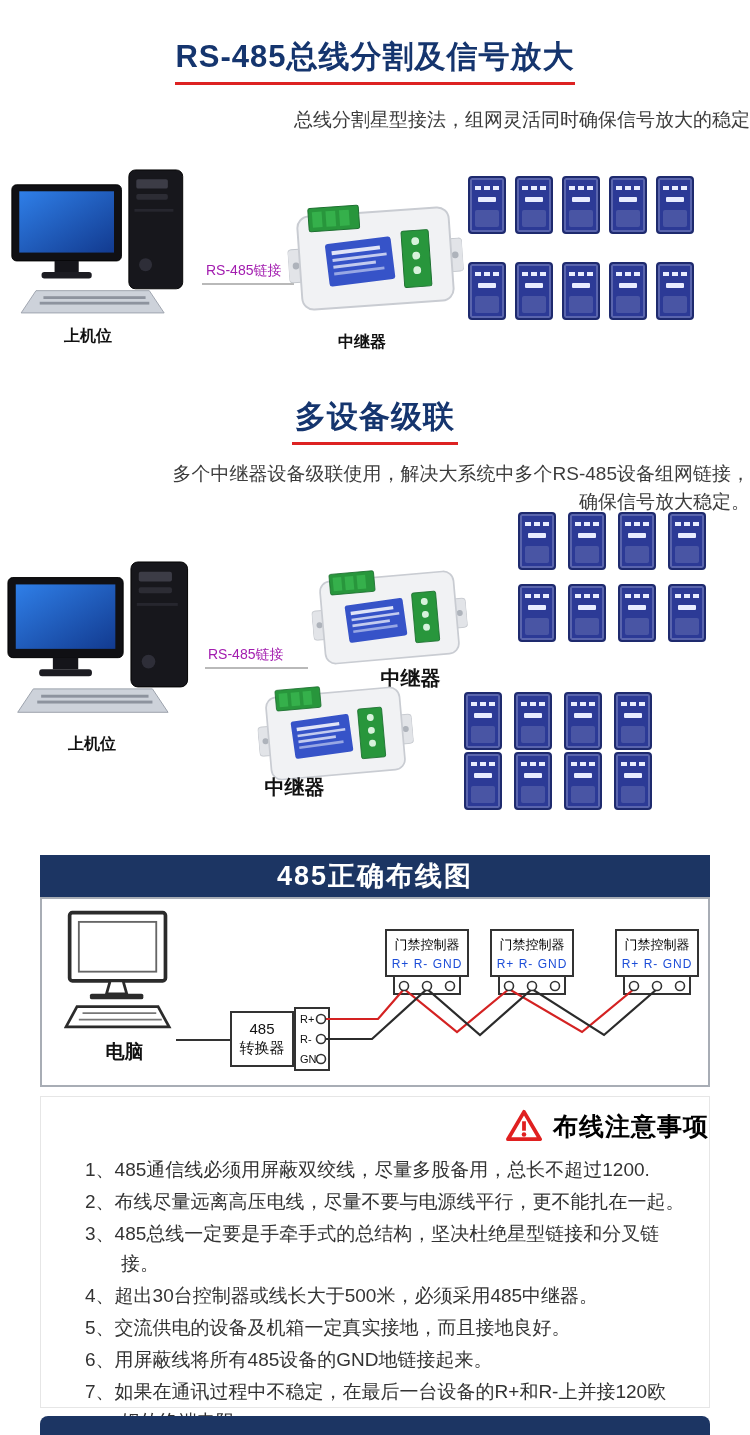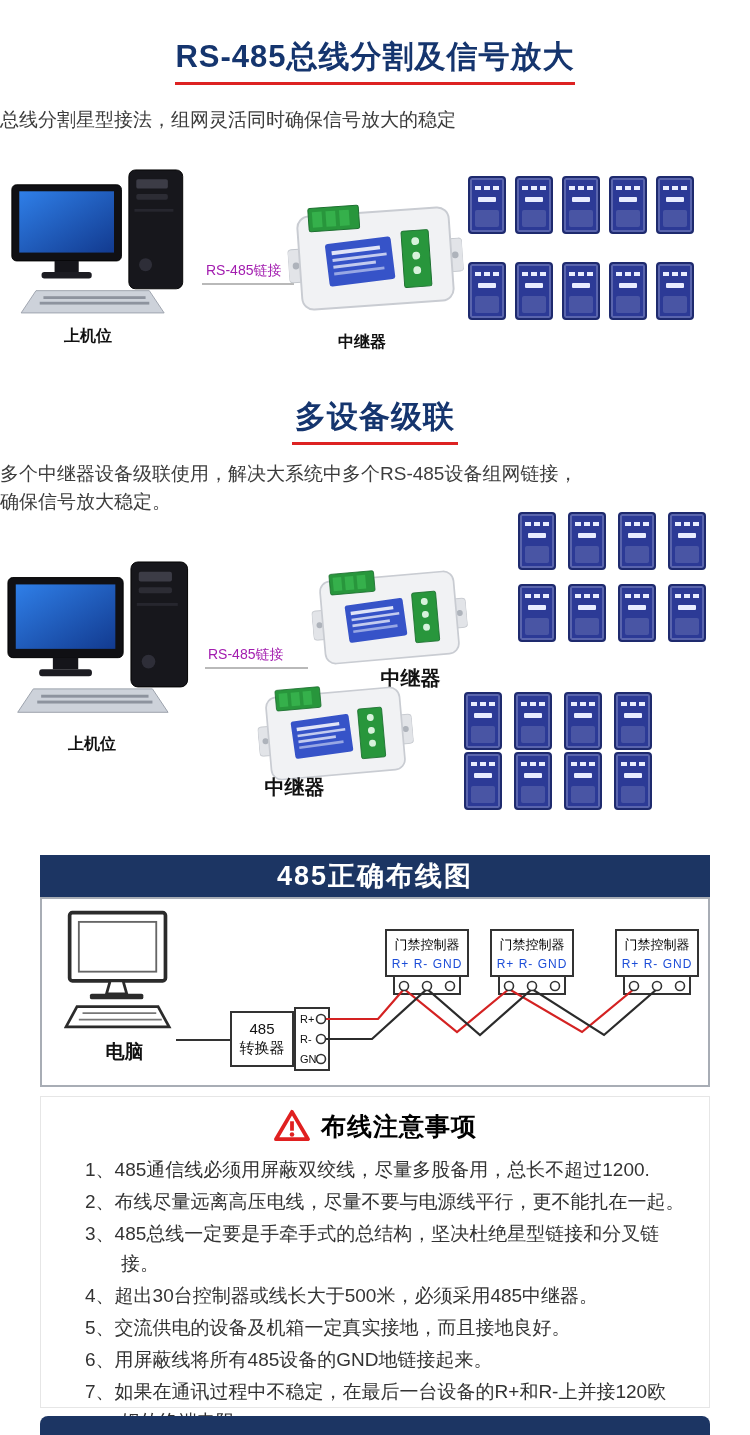--- a/index.html
+++ b/index.html
@@ -3,21 +3,21 @@
 <meta charset="utf-8">
 <style>
   * { margin:0; padding:0; box-sizing:border-box; }
   html,body { background:#fff; }
   body { font-family:"Liberation Sans","DejaVu Sans",sans-serif; }
   .page { position:relative; width:750px; height:1435px; margin:10px auto; background:#fff; overflow:hidden; }
 
   .sec-title { position:absolute; left:0; width:100%; text-align:center; font-weight:bold;
                color:var(--title-blue,#15356e); font-size:31px; letter-spacing:1px; }
   .underline { position:absolute; height:3px; background:var(--accent-red,#dd2222); }
-  .subtitle, .desc { position:absolute; left:0; width:100%; text-align:left; color:#3c3c3c; font-size:19px; }
+  .subtitle, .desc { position:absolute; left:0; width:100%; text-align:right; color:#3c3c3c; font-size:19px; }
   .desc-line { display:block; line-height:28px; }
 
   .obj-label { position:absolute; text-align:center; font-size:16px; font-weight:bold; color:#111; }
   .link-label { position:absolute; font-size:14px; color:#a21caf; white-space:nowrap; }
   .link-line { position:absolute; height:2px; background:#b9b9b9; }
 
   svg.computer, svg.repeater { position:absolute; }
 
   .dev-row { position:absolute; display:flex; gap:9px; }
   .device { width:38px; height:58px; background:var(--device-blue,#2c3a96);
@@ -40,21 +40,21 @@
   .controller { position:absolute; top:30px; width:84px; height:48px; border:2px solid #333; background:#fff;
                 display:flex; flex-direction:column; align-items:center; justify-content:center; gap:3px; }
   .c1{left:343px}.c2{left:448px}.c3{left:573px}
   .ctl-title { font-size:13px; color:#000000; white-space:nowrap; }
   .ctl-pins  { font-size:12px; color:#1d4ed8; letter-spacing:1px; white-space:nowrap; }
   .ctl-strip { position:absolute; top:78px; height:18px; width:68px; border:2px solid #333; border-top:none; background:#fff; }
   .sc1{left:351px}.sc2{left:456px}.sc3{left:581px}
   .wire-svg { position:absolute; left:0; top:0; width:670px; height:190px; z-index:5; pointer-events:none; }
 
   #s4-box { position:absolute; left:40px; top:1086px; width:670px; height:312px; border:1px solid #e6e6e6; background:#fff; }
-  #s4-header { position:absolute; top:12px; left:0; width:100%; display:flex; align-items:center; justify-content:center; gap:10px; }
+  #s4-header { position:absolute; top:12px; left:0; width:100%; display:flex; align-items:center; justify-content:flex-end; gap:10px; }
   #s4-title { font-size:25px; font-weight:bold; color:#000; letter-spacing:1px; }
   #notes { position:absolute; left:44px; top:58px; width:600px; }
   .note-item { font-size:19px; color:#333; line-height:30px; margin-bottom:2px; padding-left:36px; text-indent:-36px; }
 
   #bottom-bar { left:40px; top:1406px; width:670px; height:29px; border-radius:8px 8px 0 0; }
 </style>
 </head>
 <body>
 
 <svg width="0" height="0" style="position:absolute" aria-hidden="true">

